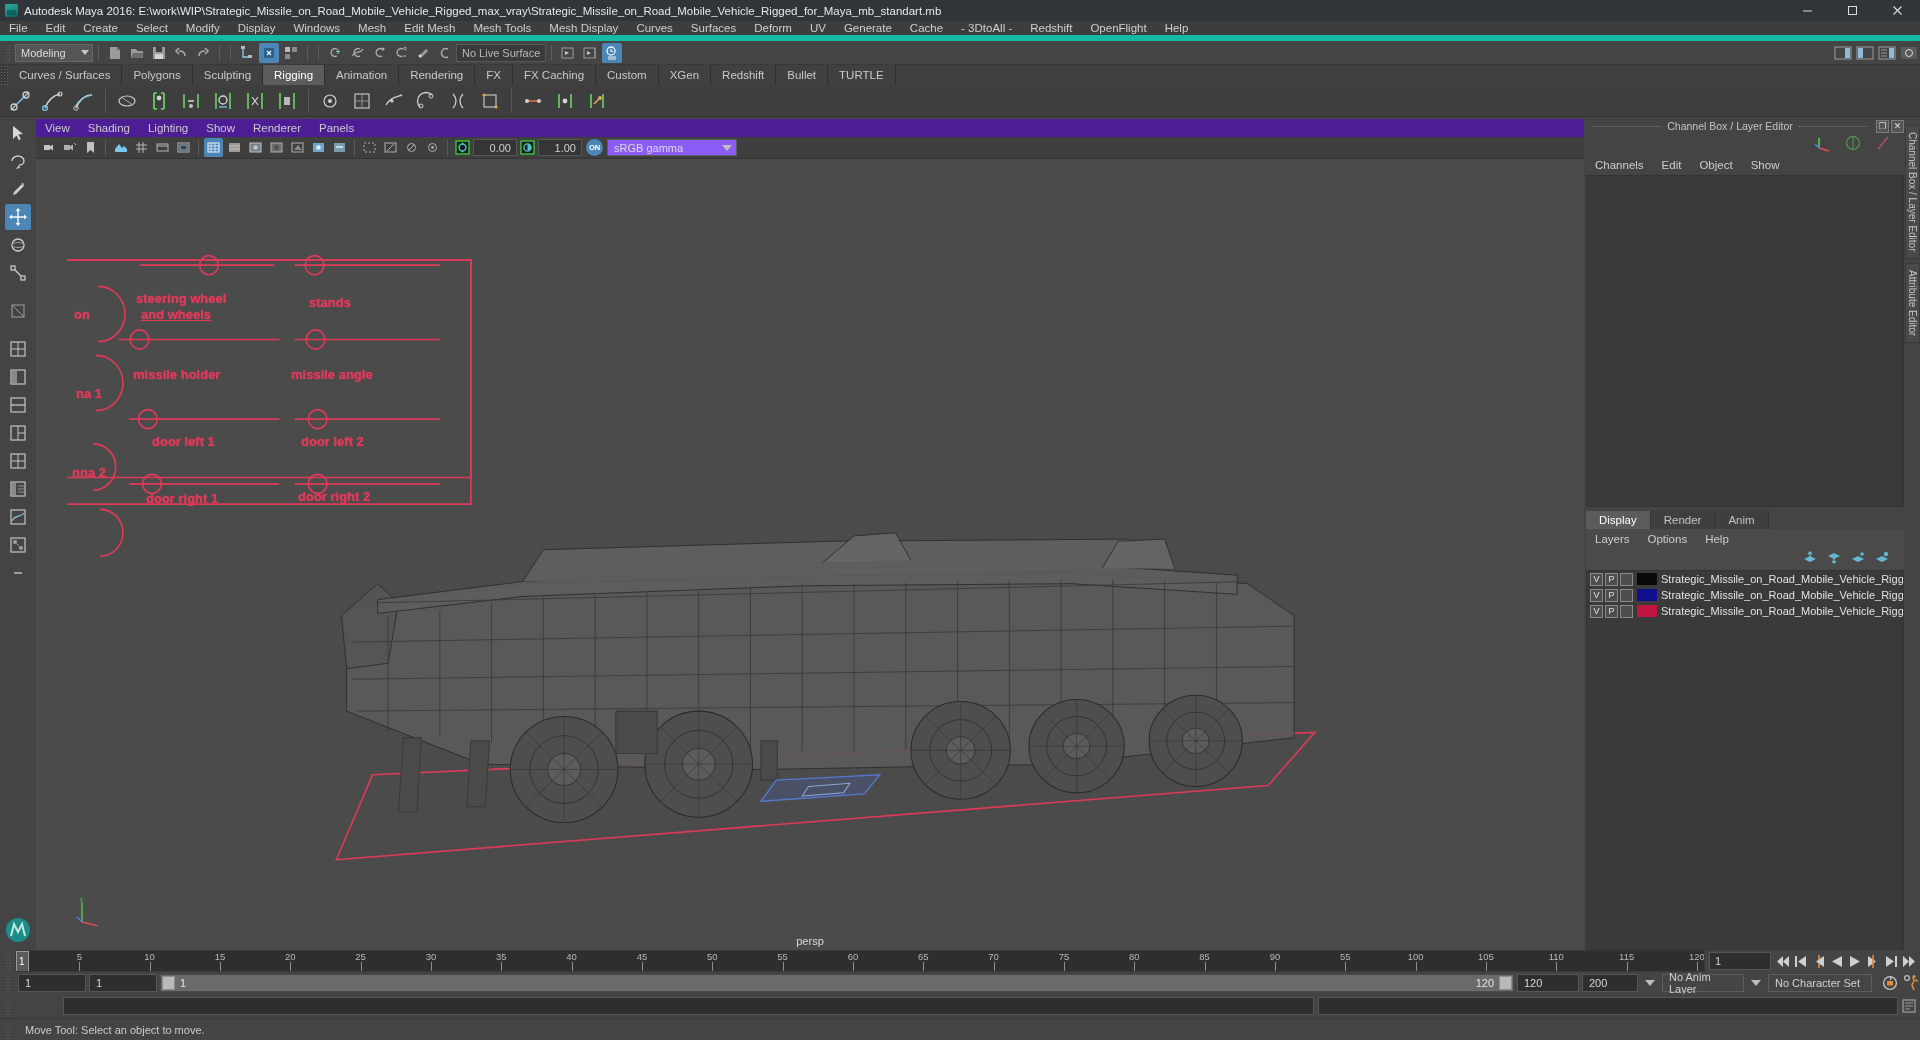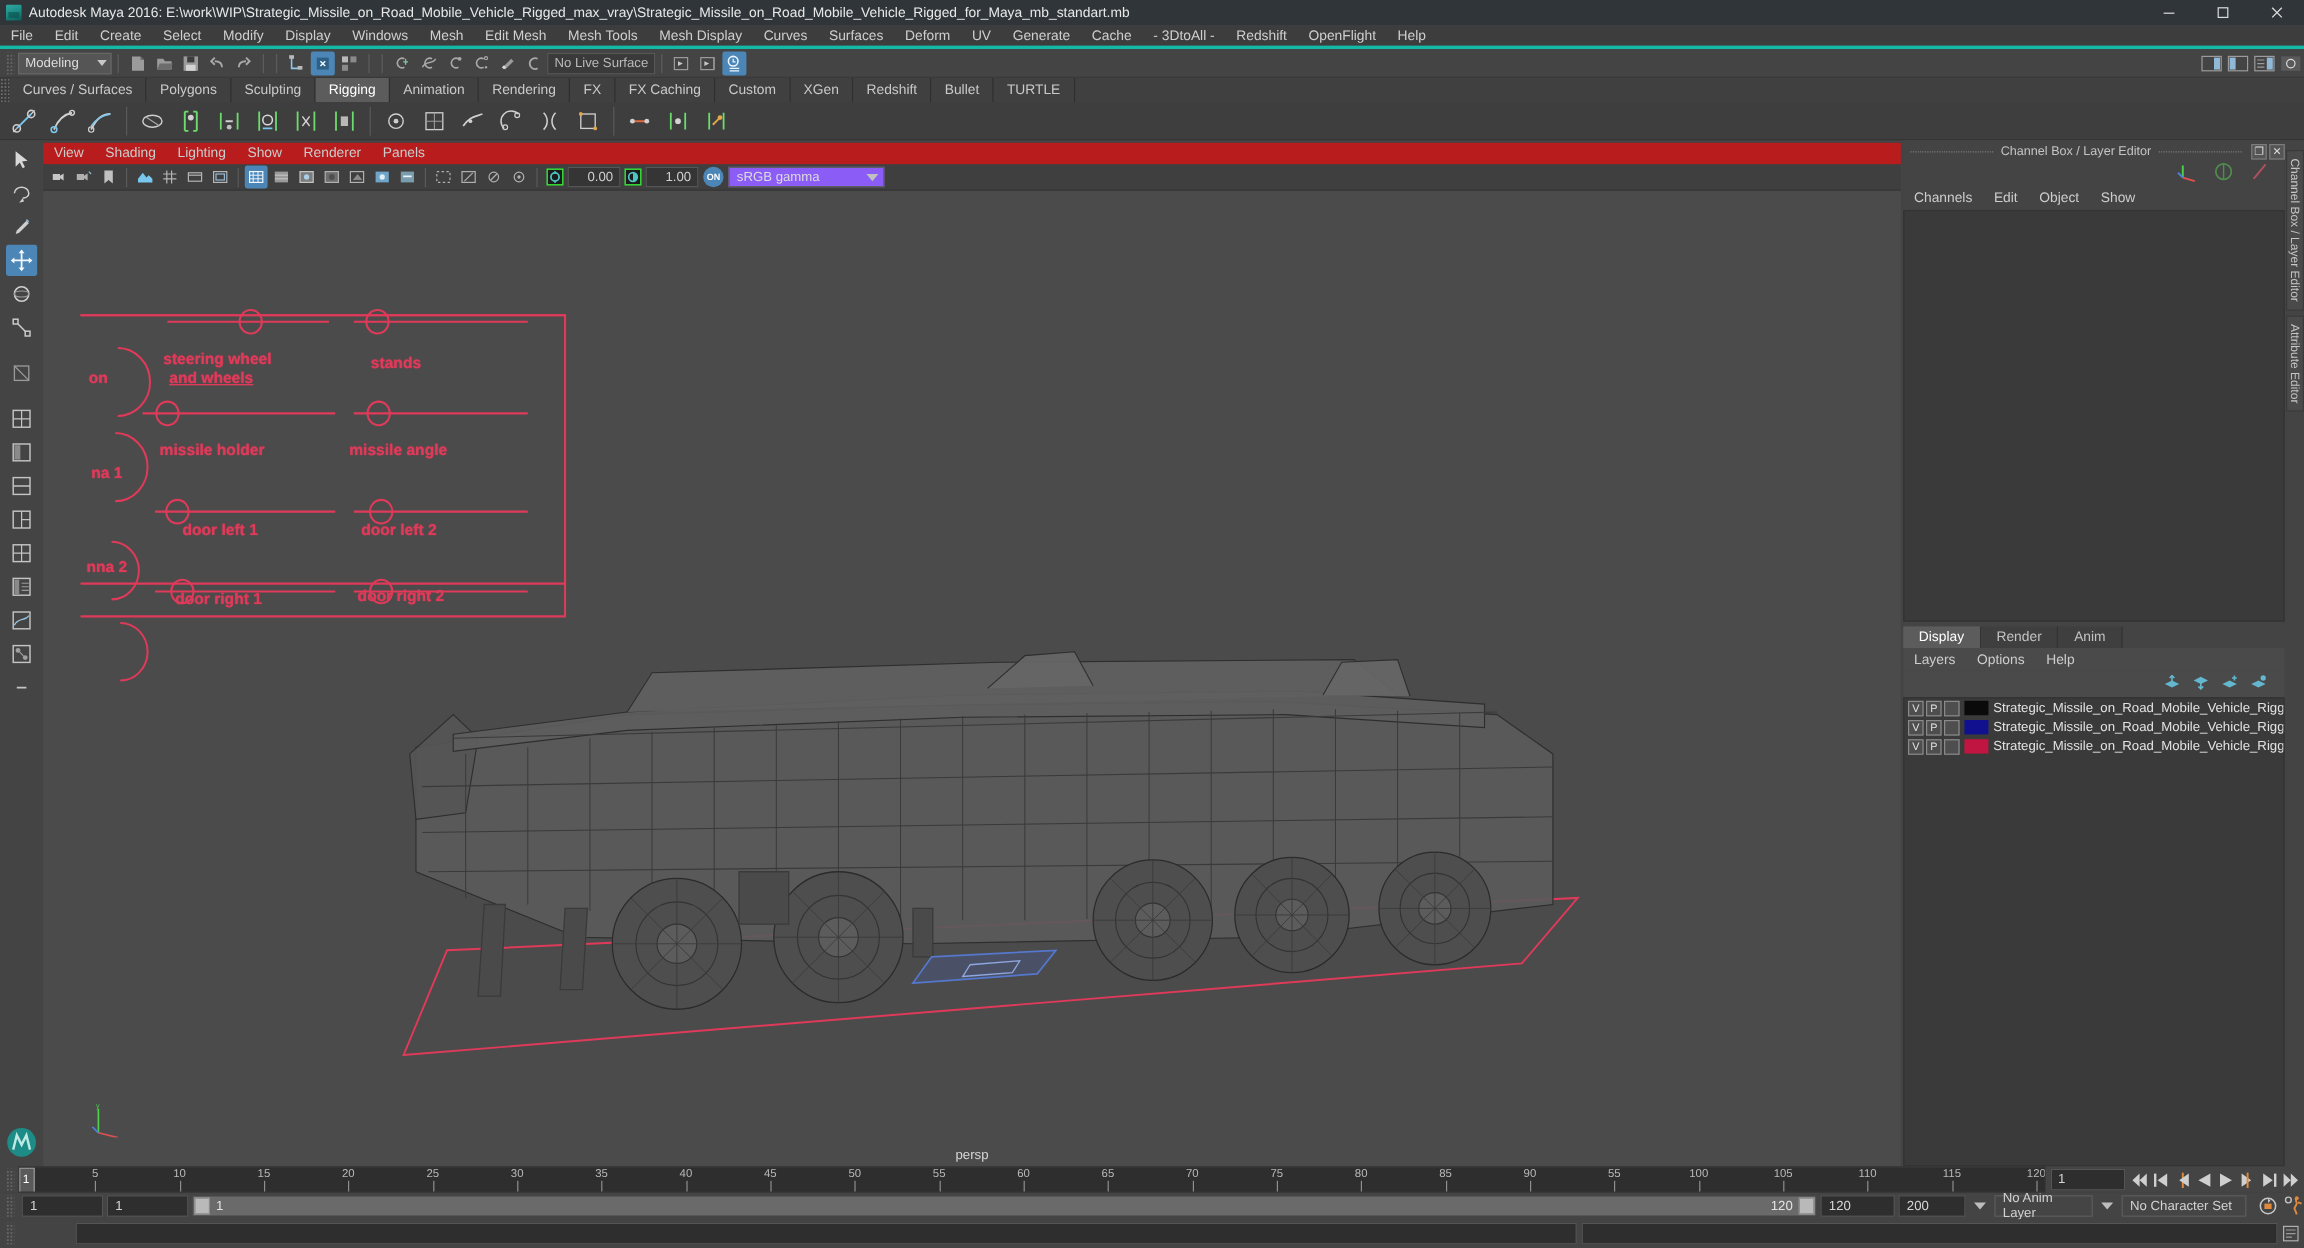--- a/index.html
+++ b/index.html
@@ -30,21 +30,21 @@
     background:#0a4a47; opacity:.55;
   }
   .titlebar .title-text { white-space:nowrap; overflow:hidden; }
   .winbtns { margin-left:auto; display:flex; height:21px; }
   .winbtn { width:45px; height:21px; display:flex; align-items:center; justify-content:center; color:#dcdcdc; font-size:13px; }
   .winbtn svg { display:block; }
 
   
   .menubar {
     height:16px; flex:0 0 20px; background:#3d3d3d; display:flex; align-items:center;
-    font-size:11.5px; color:#cfcfcf; border-bottom:3px solid #14b8a6;
+    font-size:11.5px; color:#cfcfcf; border-bottom:6px solid #14b8a6;
   }
   .menubar .mi { padding:0 9px; height:20px; line-height:20px; white-space:nowrap; }
 
   
   .statusline {
     height:24px; flex:0 0 24px; background:#444; display:flex; align-items:center;
     padding-left:2px; border-bottom:1px solid #393939;
   }
   .grip { width:7px; height:18px; flex:0 0 7px; margin:0 3px;
     background-image: radial-gradient(#6d6d6d 40%, transparent 41%);
@@ -80,21 +80,21 @@
   
   .toolbox { width:36px; flex:0 0 36px; background:#444; display:flex; flex-direction:column; align-items:center; padding-top:2px;}
   .tool { width:26px; height:26px; margin:1px 0; display:flex; align-items:center; justify-content:center; border-radius:2px;}
   .tool.sel { background:#4c86b6; }
   .tool svg { display:block; }
   .tool-gap { height:10px; }
   .maya-logo { margin-top:auto; margin-bottom:6px; width:28px; height:28px; }
 
   
   .vpcol { flex:1 1 auto; display:flex; flex-direction:column; min-width:0; padding:2px 2px 0 0;}
-  .panelmenu { height:18px; flex:0 0 18px; background:#b91c1c; display:flex; font-size:11.5px; color:#cbcbcb;}
+  .panelmenu { height:18px; flex:0 0 18px; background:#4c1d95; display:flex; font-size:11.5px; color:#cbcbcb;}
   .panelmenu .pm { padding:0 9px; line-height:18px;}
   .vptoolbar { height:22px; flex:0 0 22px; background:#3f3f3f; display:flex; align-items:center; padding-left:2px; border-bottom:1px solid #333;}
   .vpb { width:19px; height:19px; margin:0 1px; display:flex; align-items:center; justify-content:center; flex:0 0 19px;}
   .vpb.on { background:#4c86b6; border-radius:2px;}
   .vpb svg { display:block;}
   .vp-sep { width:1px; height:16px; background:#5a5a5a; margin:0 4px; flex:0 0 1px;}
   .numfield { width:44px; height:17px; background:#353535; border:1px solid #565656; color:#cfcfcf; font-size:11px; display:flex; align-items:center; justify-content:flex-end; padding-right:5px;}
   .cmbox { width:130px; height:17px; background:#8b5cf6; border:1px solid #5d5d5d; color:#dcdcdc; font-size:11px; display:flex; align-items:center; padding-left:6px; position:relative;}
   .cmbox .arr { position:absolute; right:4px; top:5px; border-left:5px solid transparent;border-right:5px solid transparent;border-top:6px solid #c0c0c0;}
   .onbadge { width:17px;height:17px;border-radius:50%;background:#4c86b6;color:#fff;font-size:7.5px;display:flex;align-items:center;justify-content:center;font-weight:bold;}
@@ -1158,14 +1158,18 @@
     <div class="mel-input"></div>
     <div class="mel-right"></div>
     <div class="mel-ic">
       <svg width="16" height="16" viewBox="0 0 16 16">
           <rect x="2" y="2" width="12" height="12" fill="none" stroke="#b0b0b0"></rect>
           <path d="M4 5h8M4 8h8M4 11h5" stroke="#9a9a9a"></path>
         </svg>
     </div>
   </div>
 
+  <div class="helprow">
+    <div class="grip"></div>
+    <div class="helptext">Move Tool: Select an object to move.</div>
+  </div>
 
 </div>
 
 </body></html>

